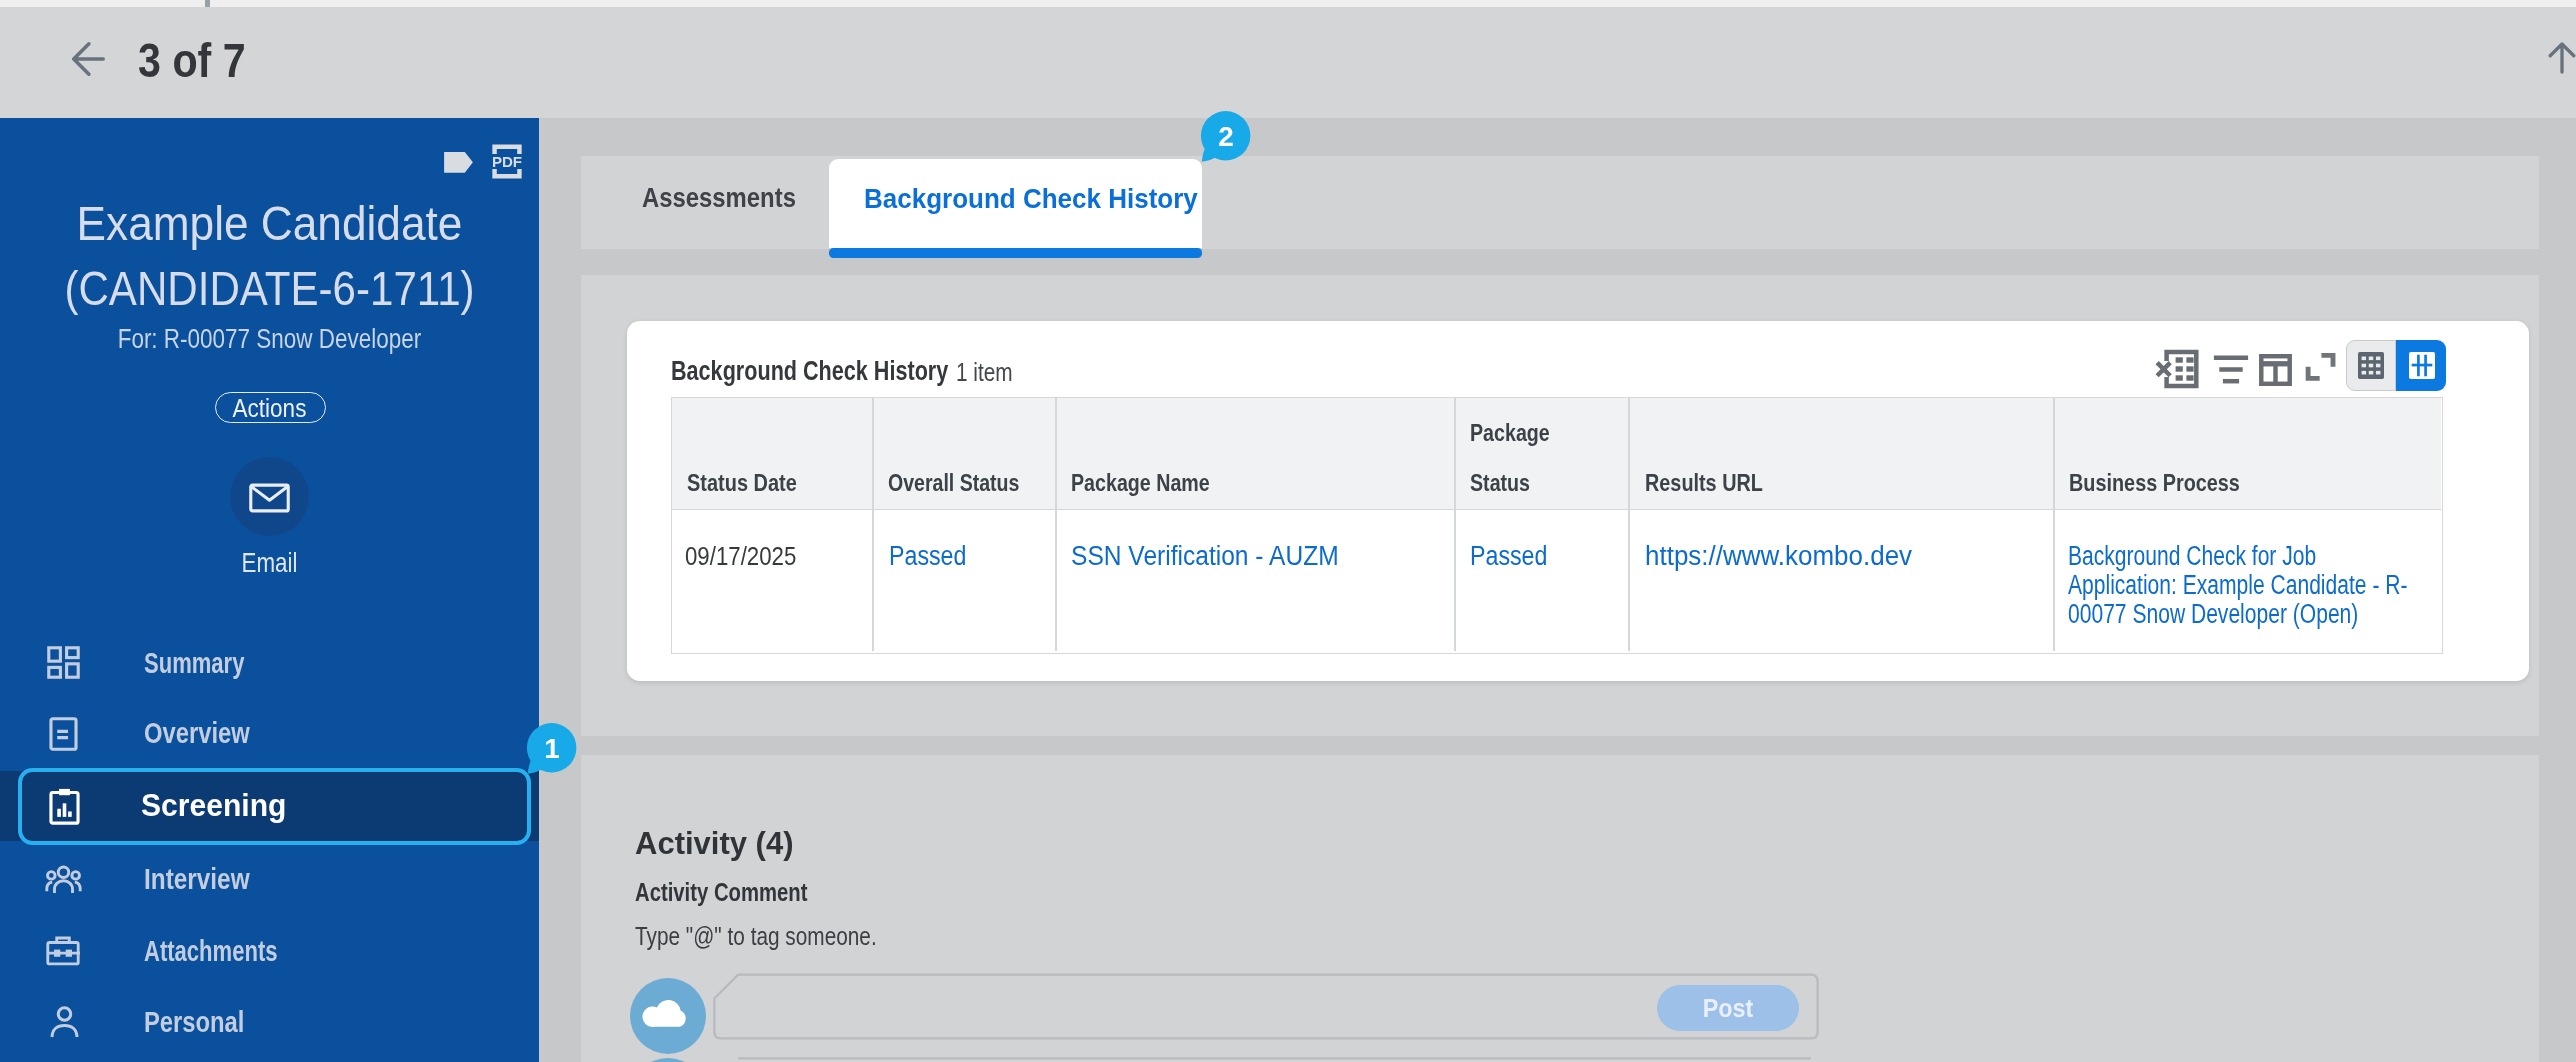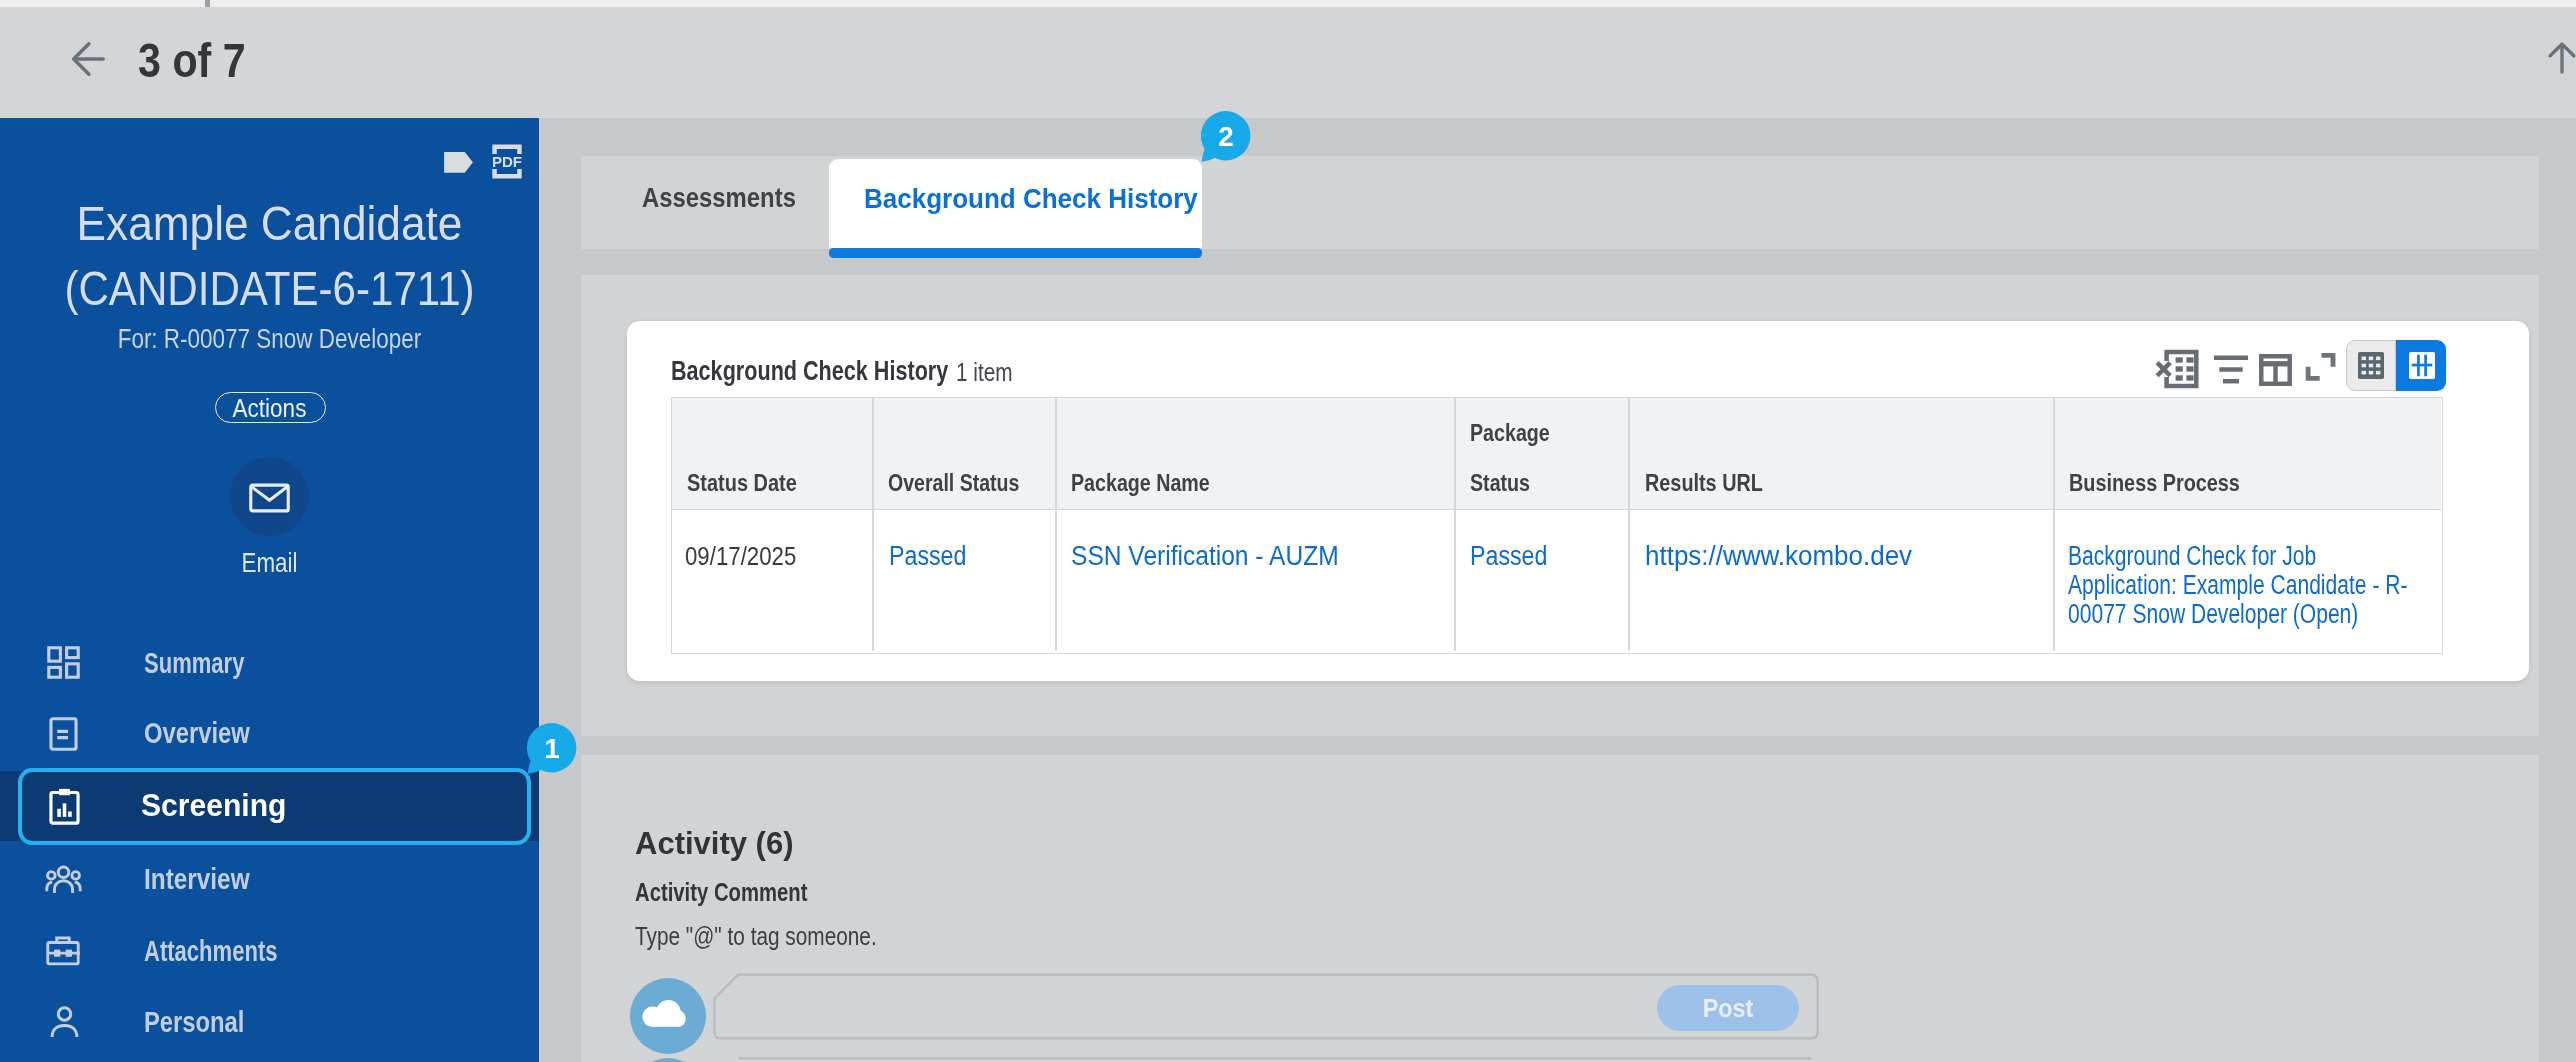--- a/index.html
+++ b/index.html
@@ -201,21 +201,21 @@
 
   <div class="t" style="left:12.6px;top:145px;font-size:26.5px;color:#36393d;line-height:27px;transform:scaleX(0.839)">09/17/2025</div>
   <div class="t" style="left:217px;top:145px;font-size:27px;color:#0c6bcc;line-height:27px;transform:scaleX(0.86)">Passed</div>
   <div class="t" style="left:399px;top:145px;font-size:27px;color:#0c6bcc;line-height:27px;transform:scaleX(0.91)">SSN Verification - AUZM</div>
   <div class="t" style="left:798px;top:145px;font-size:27px;color:#0c6bcc;line-height:27px;transform:scaleX(0.86)">Passed</div>
   <div class="t" style="left:973px;top:145px;font-size:27px;color:#0c6bcc;line-height:27px;transform:scaleX(0.962)">https://www.kombo.dev</div>
   <div class="t" style="left:1396px;top:144px;font-size:27px;color:#0c6bcc;line-height:29px;transform:scaleX(0.78);transform-origin:0 0;white-space:normal;width:557px">Background Check for Job<br>Application: Example Candidate - R-<br>00077 Snow Developer (Open)</div>
 </div>
 
 <div class="abs" style="left:581px;top:755px;width:1958px;height:307px;background:#d2d3d5"></div>
-<div class="t" style="left:635px;top:828px;font-size:31px;font-weight:bold;color:#303438;line-height:31px;transform:scaleX(1.0)">Activity (6)</div>
+<div class="t" style="left:635px;top:828px;font-size:31px;font-weight:bold;color:#303438;line-height:31px;transform:scaleX(1.0)">Activity (4)</div>
 <div class="t" style="left:635px;top:879px;font-size:26px;font-weight:bold;color:#333639;line-height:26px;transform:scaleX(0.78)">Activity Comment</div>
 <div class="t" style="left:635px;top:923px;font-size:26px;color:#3b3e42;line-height:26px;transform:scaleX(0.80)">Type "@" to tag someone.</div>
 
 <div class="abs" style="left:630px;top:978px;width:76px;height:76px;border-radius:50%;background:#6cacd4"></div>
 <svg class="abs" style="left:641px;top:995px" width="50" height="34" viewBox="0 0 44 30">
   <path d="M12 28 a9 9 0 1 1 2-17 a11 11 0 0 1 21 3 a7.5 7.5 0 0 1 -1 14 Z" fill="#fff"></path>
 </svg>
 
 <svg class="abs" style="left:713px;top:973px" width="1106" height="67" viewBox="0 0 1231 74">
   <path d="M28 1.5 H1222 Q1229.5 1.5 1229.5 9 V65 Q1229.5 72.5 1222 72.5 H9 Q1.5 72.5 1.5 65 V28 Z" fill="none" stroke="#b7babf" stroke-width="2.5"></path>

